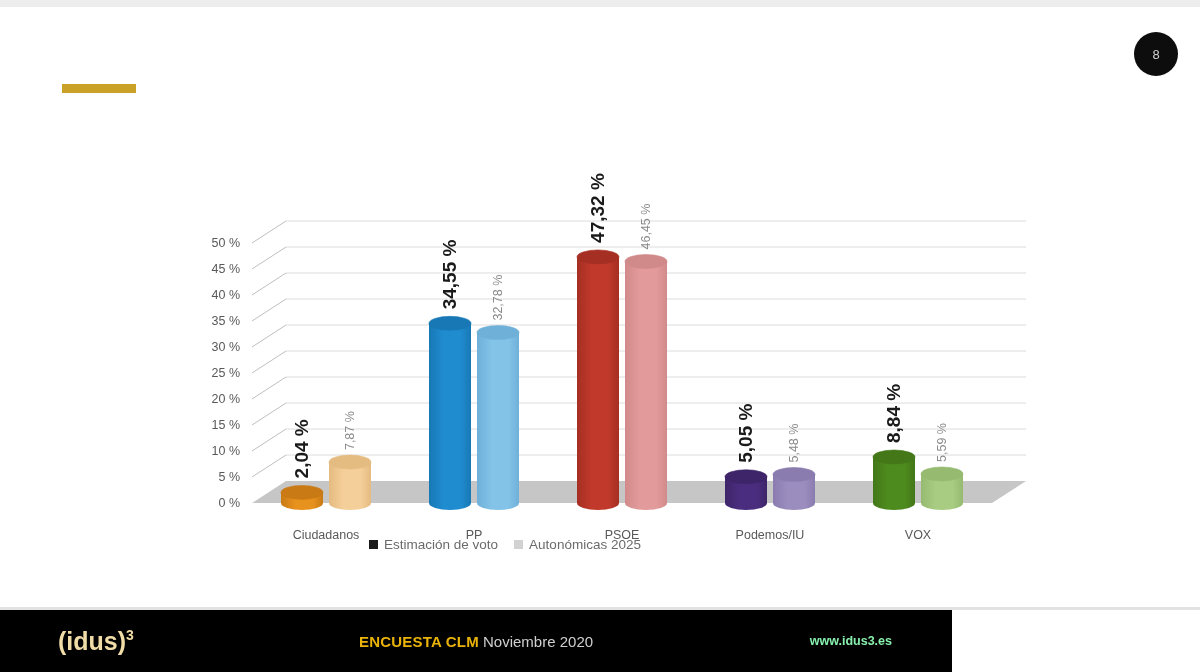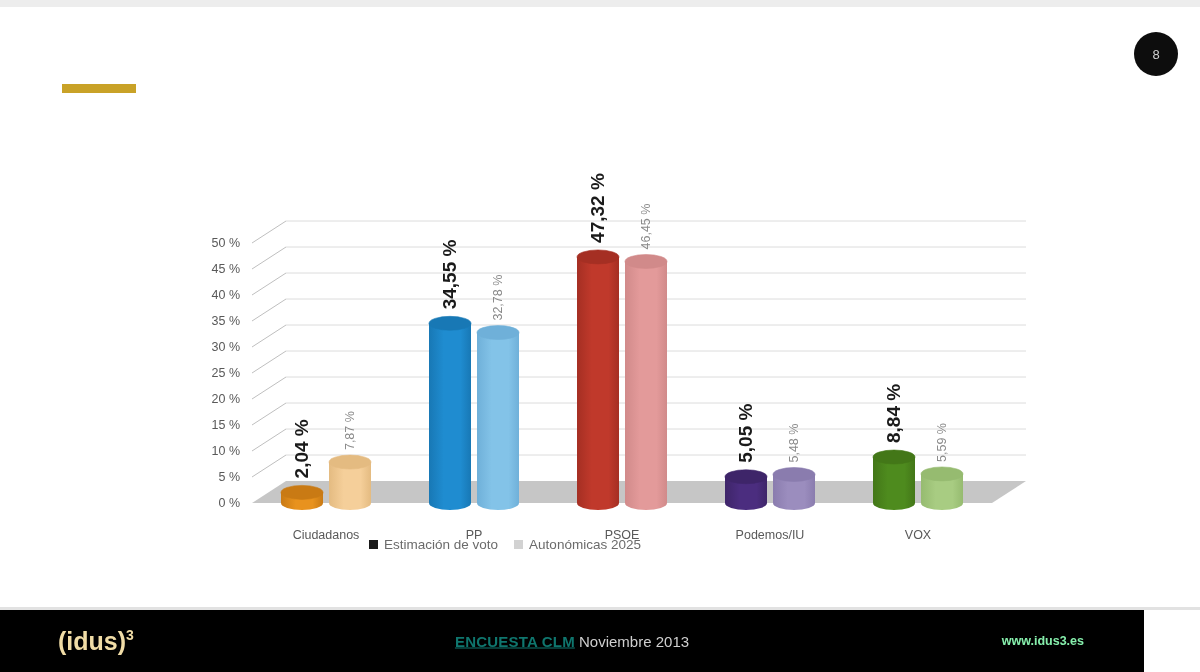--- a/index.html
+++ b/index.html
@@ -129,21 +129,21 @@
     display: inline-block;
   }
   .legend-swatch.primary { background: #1a1a1a; }
   .legend-swatch.secondary { background: #d2d2d2; }
 
   
   #footer {
     position: absolute;
     left: 0;
     top: 610px;
-    width: 1144px;
+    width: 952px;
     height: 62px;
     background: #000000;
     color: #e8cf8f;
   }
   #footer-logo {
     position: absolute;
     left: 58px;
     top: 50%;
     transform: translateY(-50%);
     font-size: 25px;
@@ -155,23 +155,22 @@
   #footer-center {
     position: absolute;
     left: 50%;
     top: 50%;
     transform: translate(-50%, -50%);
     white-space: nowrap;
     font-size: 15px;
   }
   #footer-center .strong {
     font-weight: bold;
-    color: #0f766e;
+    color: #eab308;
     letter-spacing: 0.2px;
-    text-decoration: underline;
   }
   #footer-center .light {
     color: #cfcfcf;
     font-weight: normal;
   }
   #footer-url {
     position: absolute;
     right: 60px;
     top: 50%;
     transform: translateY(-50%);
@@ -400,18 +399,18 @@
       <span>Autonómicas 2025</span>
     </div>
   </div>
 
   <div id="footer">
     <div id="footer-logo">
       <span>(idus)</span><sup>3</sup>
     </div>
     <div id="footer-center">
       <span class="strong">ENCUESTA CLM</span>
-      <span class="light">Noviembre 2013</span>
+      <span class="light">Noviembre 2020</span>
     </div>
     <div id="footer-url">www.idus3.es</div>
   </div>
 
 </div>
 
 </body></html>

